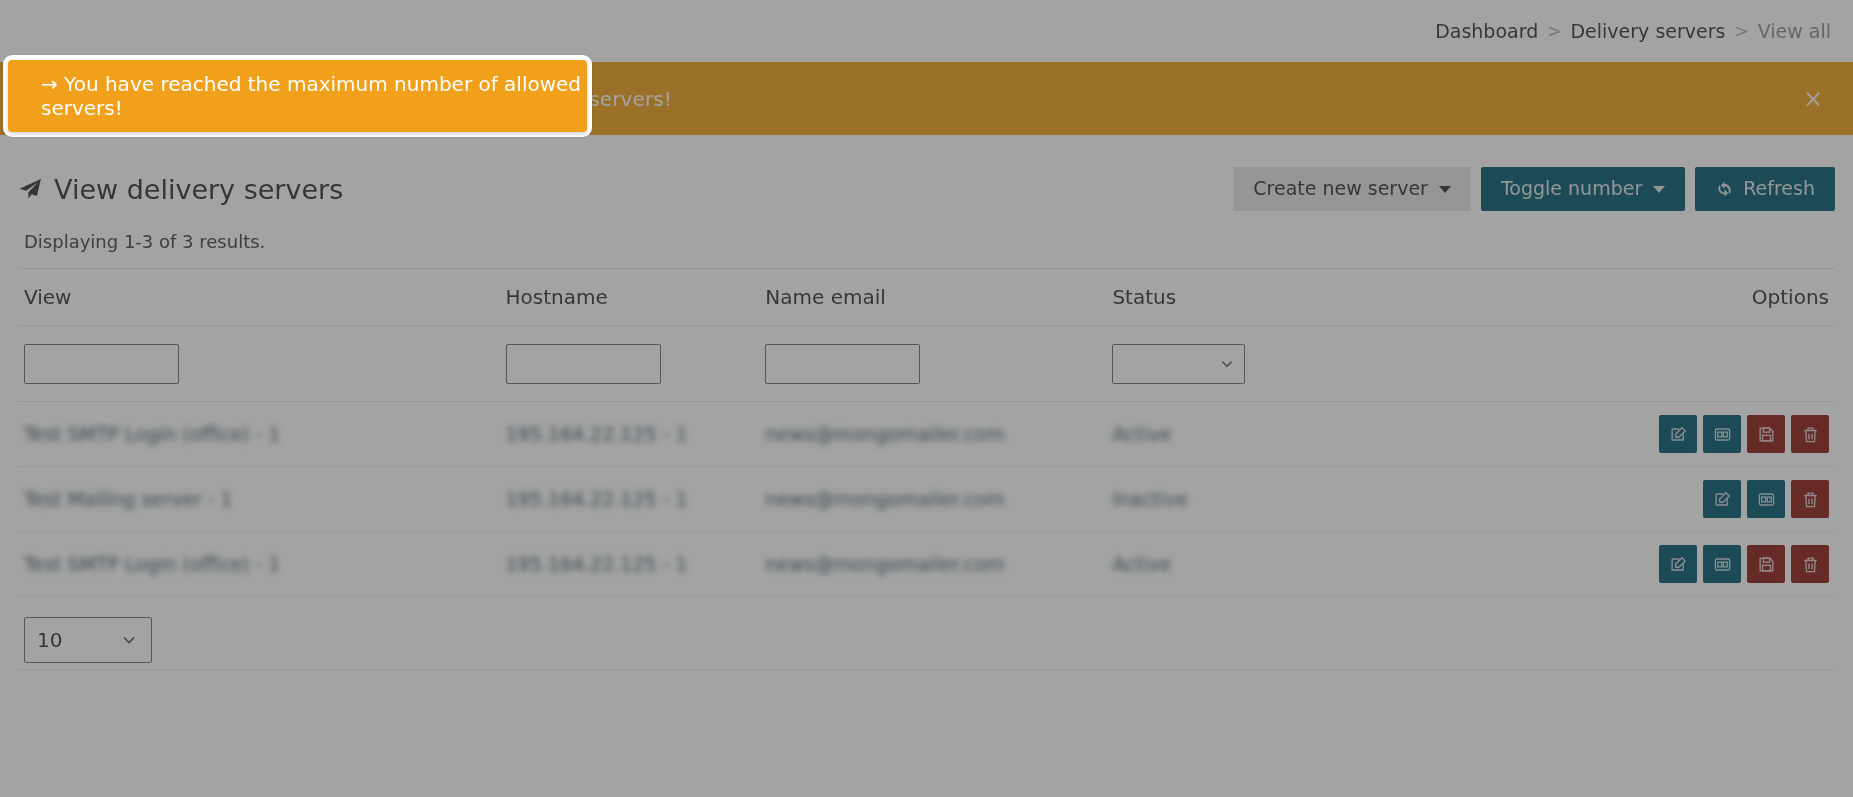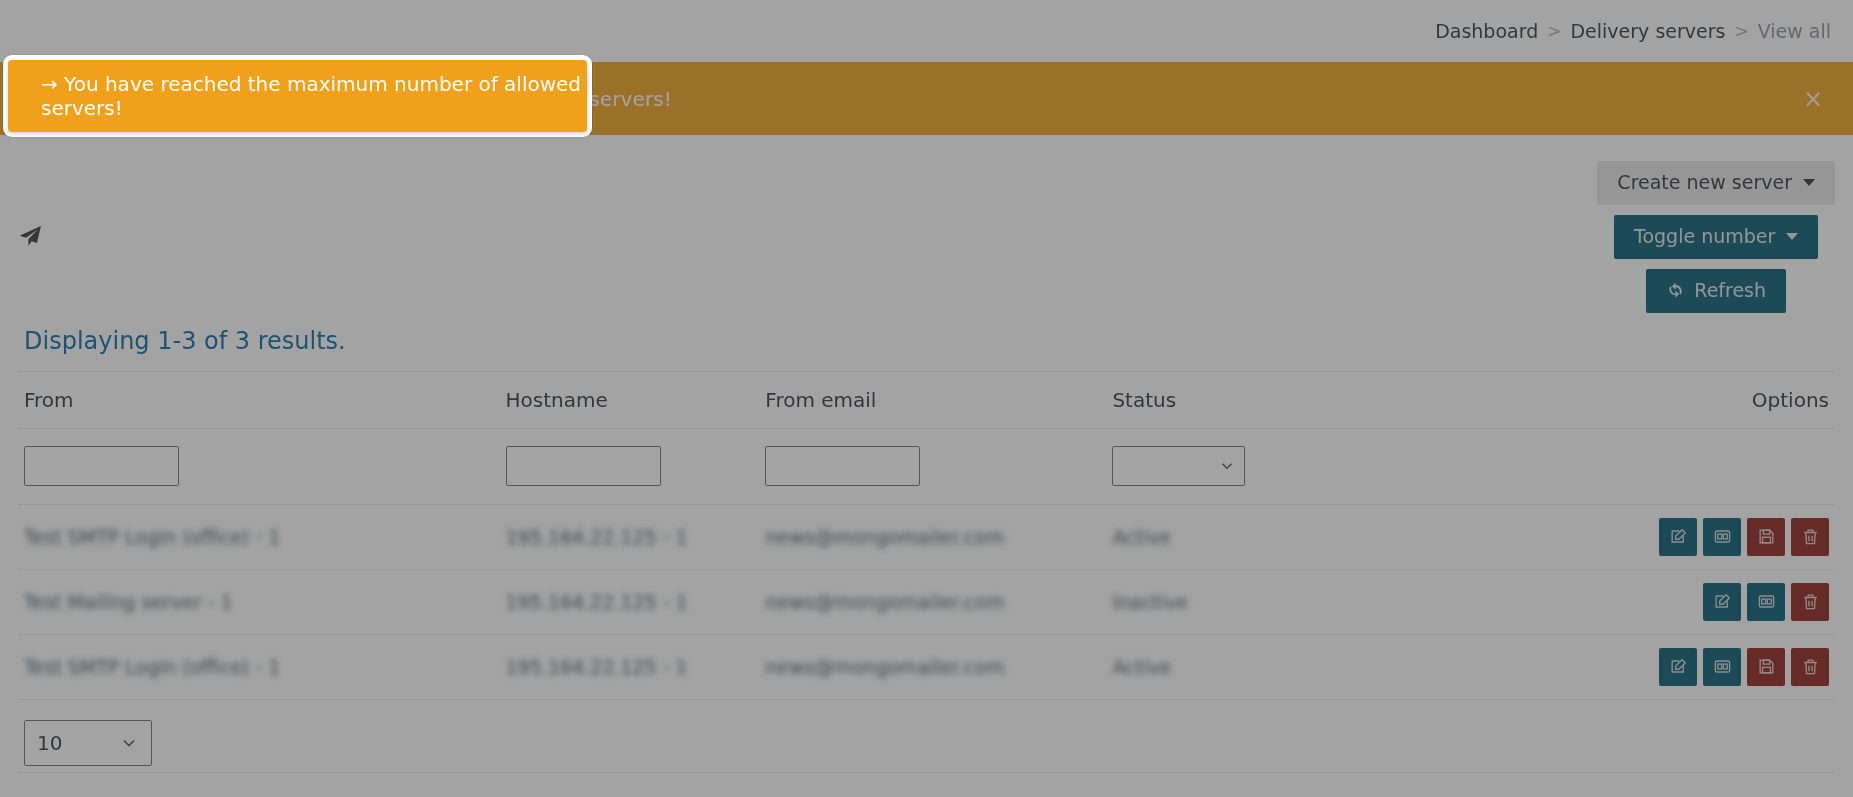--- a/index.html
+++ b/index.html
@@ -55,21 +55,21 @@
   .panel-head {
     display: flex; align-items: center;
     padding: 26px 0 0 0;
     min-height: 82px;
   }
   .panel-title {
     display: flex; align-items: center; gap: 11px;
     font-size: 27px; color: #2e3439; font-weight: 400;
   }
   .title-icon { display: inline-flex; width: 25px; height: 25px; }
-  .panel-actions { margin-left: auto; display: flex; align-items: center; gap: 10px; flex-direction: column; }
+  .panel-actions { margin-left: auto; display: flex; align-items: center; gap: 10px; }
 
   .btn {
     border: none; outline: none; cursor: pointer;
     font-family: inherit;
     font-size: 19px;
     padding: 11px 20px;
     border-radius: 2px;
     display: inline-flex; align-items: center; gap: 9px;
     line-height: 1.15;
   }
@@ -79,21 +79,21 @@
     display: inline-block;
     width: 0; height: 0;
     border-left: 6px solid transparent;
     border-right: 6px solid transparent;
     border-top: 7px solid currentColor;
     margin-left: 2px;
   }
   .refresh-ico { display: inline-flex; width: 19px; height: 19px; }
 
   .results-line {
-    font-size: 24px; color: #0369a1;
+    font-size: 18px; color: #404040;
     padding: 14px 6px 16px 6px;
   }
 
   
   table.grid { width: 100%; border-collapse: collapse; }
   table.grid th {
     text-align: left;
     font-weight: 400;
     font-size: 20px;
     color: #2e3439;
@@ -214,20 +214,21 @@
 
   <div class="panel">
 
     <div class="panel-head">
       <div class="panel-title">
         <span class="title-icon">
           <svg viewBox="0 0 24 24" width="25" height="25" fill="#2e3439">
             <path d="M22 2L1.5 11.2l6.2 2.1L19 5.2 9.9 14.7l.1 6.1 3.1-4.3 5.1 1.8L22 2z"></path>
           </svg>
         </span>
+        <span>View delivery servers</span>
       </div>
       <div class="panel-actions">
         <button class="btn btn-default">
           <span>Create new server</span>
           <i class="caret"></i>
         </button>
         <button class="btn btn-primary">
           <span>Toggle number</span>
           <i class="caret"></i>
         </button>
@@ -240,23 +241,23 @@
           <span>Refresh</span>
         </button>
       </div>
     </div>
 
     <div class="results-line">Displaying 1-3 of 3 results.</div>
 
     <table class="grid">
       <thead>
         <tr>
-          <th class="col-name">From</th>
+          <th class="col-name">View</th>
           <th class="col-host">Hostname</th>
-          <th class="col-mail">From email</th>
+          <th class="col-mail">Name email</th>
           <th class="col-stat">Status</th>
           <th class="opt">Options</th>
         </tr>
       </thead>
       <tbody>
         <tr class="filter-row">
           <td>
             <input class="finput" type="text" value="" style="">
           </td>
           <td>

